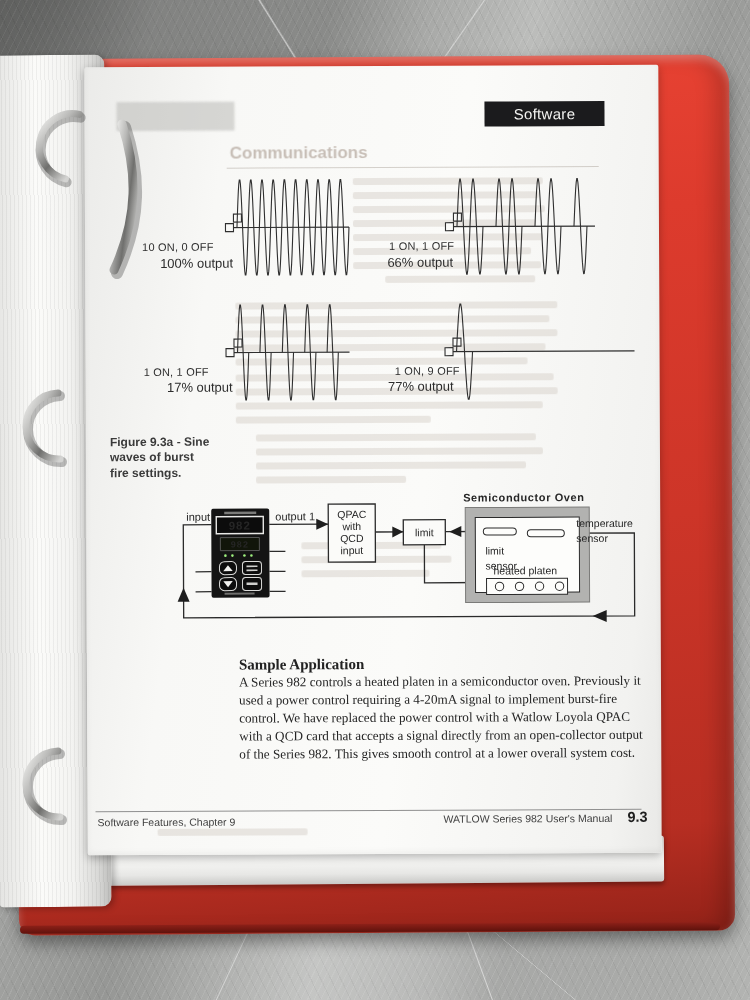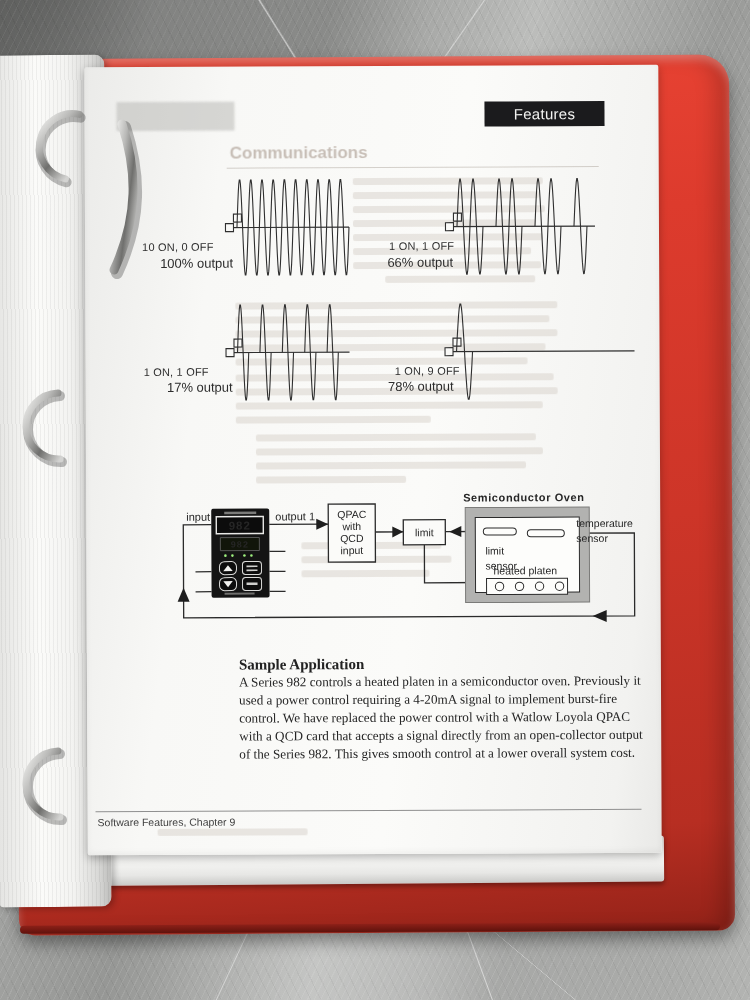--- a/index.html
+++ b/index.html
@@ -102,30 +102,30 @@
         <div class="bl" style="position: absolute; left: 170px; top: 382px; width: 287px;"></div>
         <div class="bl" style="position: absolute; left: 170px; top: 396px; width: 270px;"></div>
         <div class="bl" style="position: absolute; left: 170px; top: 410px; width: 150px;"></div>
         <div class="bl" style="position: absolute; left: 215px; top: 476px; width: 140px;"></div>
         <div class="bl" style="position: absolute; left: 215px; top: 490px; width: 150px;"></div>
         <div class="bl" style="position: absolute; left: 215px; top: 504px; width: 128px;"></div>
         <div class="bl" style="position: absolute; left: 70px; top: 762px; width: 150px;"></div>
       </div>
 
     <div class="hdr-bar">
-      <span style="position:static">Features</span>
+      <span style="position:static">Software</span>
     </div>
 
     <span class="wlabel" style="right:426px;top:146px">100% output</span>
     <span class="wsub" style="left:57px;top:174px">10 ON, 0 OFF</span>
     <span class="wlabel" style="right:206px;top:146px">66% output</span>
     <span class="wsub" style="left:304px;top:174px">1 ON, 1 OFF</span>
     <span class="wlabel" style="right:427px;top:270px">17% output</span>
     <span class="wsub" style="left:58px;top:299px">1 ON, 1 OFF</span>
-    <span class="wlabel" style="right:206px;top:270px">78% output</span>
+    <span class="wlabel" style="right:206px;top:270px">77% output</span>
     <span class="wsub" style="left:309px;top:299px">1 ON, 9 OFF</span>
 
     <svg class="wave" width="126" height="105" style="left:140px;top:108px">
         <line x1="4" y1="53" x2="124" y2="53" stroke="#2f2f2f" stroke-width="1.2"></line>
         <rect x="8.5" y="39.5" width="8" height="8" fill="#f9f9f7" stroke="#2f2f2f" stroke-width="1.1"></rect>
         <rect x="0.5" y="49" width="8" height="8" fill="#f9f9f7" stroke="#2f2f2f" stroke-width="1.1"></rect>
         <polyline points="12.0,53.0 12.5,39.5 13.0,27.0 13.5,16.7 14.0,9.3 14.5,5.5 15.1,5.5 15.6,9.3 16.1,16.7 16.6,27.0 17.1,39.5 17.6,53.0 18.1,66.5 18.6,79.0 19.1,89.3 19.6,96.7 20.1,100.5 20.7,100.5 21.2,96.7 21.7,89.3 22.2,79.0 22.7,66.5 23.2,53.0" fill="none" stroke="#2f2f2f" stroke-width="1.1"></polyline>
         <polyline points="23.2,53.0 23.7,39.5 24.2,27.0 24.7,16.7 25.2,9.3 25.7,5.5 26.3,5.5 26.8,9.3 27.3,16.7 27.8,27.0 28.3,39.5 28.8,53.0 29.3,66.5 29.8,79.0 30.3,89.3 30.8,96.7 31.3,100.5 31.9,100.5 32.4,96.7 32.9,89.3 33.4,79.0 33.9,66.5 34.4,53.0" fill="none" stroke="#2f2f2f" stroke-width="1.1"></polyline>
         <polyline points="34.4,53.0 34.9,39.5 35.4,27.0 35.9,16.7 36.4,9.3 36.9,5.5 37.5,5.5 38.0,9.3 38.5,16.7 39.0,27.0 39.5,39.5 40.0,53.0 40.5,66.5 41.0,79.0 41.5,89.3 42.0,96.7 42.5,100.5 43.1,100.5 43.6,96.7 44.1,89.3 44.6,79.0 45.1,66.5 45.6,53.0" fill="none" stroke="#2f2f2f" stroke-width="1.1"></polyline>
         <polyline points="45.6,53.0 46.1,39.5 46.6,27.0 47.1,16.7 47.6,9.3 48.1,5.5 48.7,5.5 49.2,9.3 49.7,16.7 50.2,27.0 50.7,39.5 51.2,53.0 51.7,66.5 52.2,79.0 52.7,89.3 53.2,96.7 53.7,100.5 54.3,100.5 54.8,96.7 55.3,89.3 55.8,79.0 56.3,66.5 56.8,53.0" fill="none" stroke="#2f2f2f" stroke-width="1.1"></polyline>
@@ -158,20 +158,21 @@
         <polyline points="79.2,53.0 79.7,39.5 80.2,27.0 80.7,16.7 81.2,9.3 81.7,5.5 82.3,5.5 82.8,9.3 83.3,16.7 83.8,27.0 84.3,39.5 84.8,53.0 85.3,66.5 85.8,79.0 86.3,89.3 86.8,96.7 87.3,100.5 87.9,100.5 88.4,96.7 88.9,89.3 89.4,79.0 89.9,66.5 90.4,53.0" fill="none" stroke="#2f2f2f" stroke-width="1.1"></polyline>
         <polyline points="101.6,53.0 102.1,39.5 102.6,27.0 103.1,16.7 103.6,9.3 104.1,5.5 104.7,5.5 105.2,9.3 105.7,16.7 106.2,27.0 106.7,39.5 107.2,53.0 107.7,66.5 108.2,79.0 108.7,89.3 109.2,96.7 109.7,100.5 110.3,100.5 110.8,96.7 111.3,89.3 111.8,79.0 112.3,66.5 112.8,53.0" fill="none" stroke="#2f2f2f" stroke-width="1.1"></polyline>
       </svg>
     <svg class="wave" width="192" height="105" style="left:359px;top:233px">
         <line x1="4" y1="53" x2="190" y2="53" stroke="#2f2f2f" stroke-width="1.2"></line>
         <rect x="8.5" y="39.5" width="8" height="8" fill="#f9f9f7" stroke="#2f2f2f" stroke-width="1.1"></rect>
         <rect x="0.5" y="49" width="8" height="8" fill="#f9f9f7" stroke="#2f2f2f" stroke-width="1.1"></rect>
         <polyline points="12.0,53.0 12.7,39.5 13.5,27.0 14.2,16.7 14.9,9.3 15.6,5.5 16.4,5.5 17.1,9.3 17.8,16.7 18.5,27.0 19.3,39.5 20.0,53.0 20.7,66.5 21.5,79.0 22.2,89.3 22.9,96.7 23.6,100.5 24.4,100.5 25.1,96.7 25.8,89.3 26.5,79.0 27.3,66.5 28.0,53.0" fill="none" stroke="#2f2f2f" stroke-width="1.1"></polyline>
       </svg>
 
+    <div class="figcap" style="left:24px;top:368px;width:102px">Figure 9.3a - Sine waves of burst fire settings.</div>
 
     <svg class="diagram" width="570" height="140" style="left:0;top:425px">
 
       <g stroke="#2b2b2b" stroke-width="1.3" fill="none">
         <polyline points="125,33 97,33 97,126 548,126 548,43 478,43"></polyline>
         <line x1="183" y1="33" x2="242" y2="33"></line>
         <line x1="289" y1="41" x2="317" y2="41"></line>
         <line x1="359" y1="41" x2="397" y2="41"></line>
         <polyline points="338,54 338,92 398,92"></polyline>
         <line x1="183" y1="60" x2="199" y2="60"></line>
@@ -252,20 +253,24 @@
       <text x="490" y="37" font-size="10.5">temperature</text>
       <text x="490" y="52" font-size="10.5">sensor</text>
     </svg>
 
 
     <div class="serif-head" style="left:152px;top:590px">Sample Application</div>
     <div class="serif-body" style="left:152px;top:607px">A Series 982 controls a heated platen in a semiconductor oven. Previously it used a power control requiring a 4-20mA signal to implement burst-fire control. We have replaced the power control with a Watlow Loyola QPAC with a QCD card that accepts a signal directly from an open-collector output of the Series 982. This gives smooth control at a lower overall system cost.</div>
 
     <div class="foot-rule"></div>
     <div class="foot-left">Software Features, Chapter 9</div>
+    <div class="foot-right">
+      <span class="manual">WATLOW Series 982 User's Manual</span>
+      <span class="pagenum">9.3</span>
+    </div>
   </div>
 
   <svg class="ring" style="left:6px;top:98px;transform:rotate(14deg)" width="96" height="88">
     <defs>
       <linearGradient id="silver" x1="0" y1="0" x2="1" y2="1">
         <stop offset="0" stop-color="#f4f4f2"></stop>
           <stop offset=".35" stop-color="#b9b9b7"></stop>
         <stop offset=".65" stop-color="#6f6f6d"></stop>
           <stop offset="1" stop-color="#d3d3d1"></stop>
       </linearGradient>

